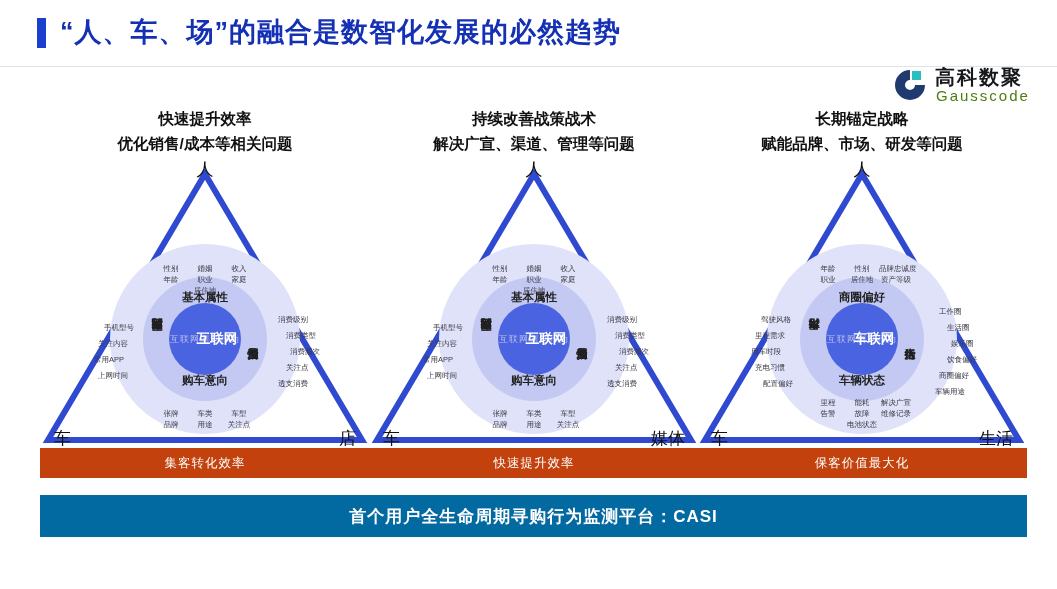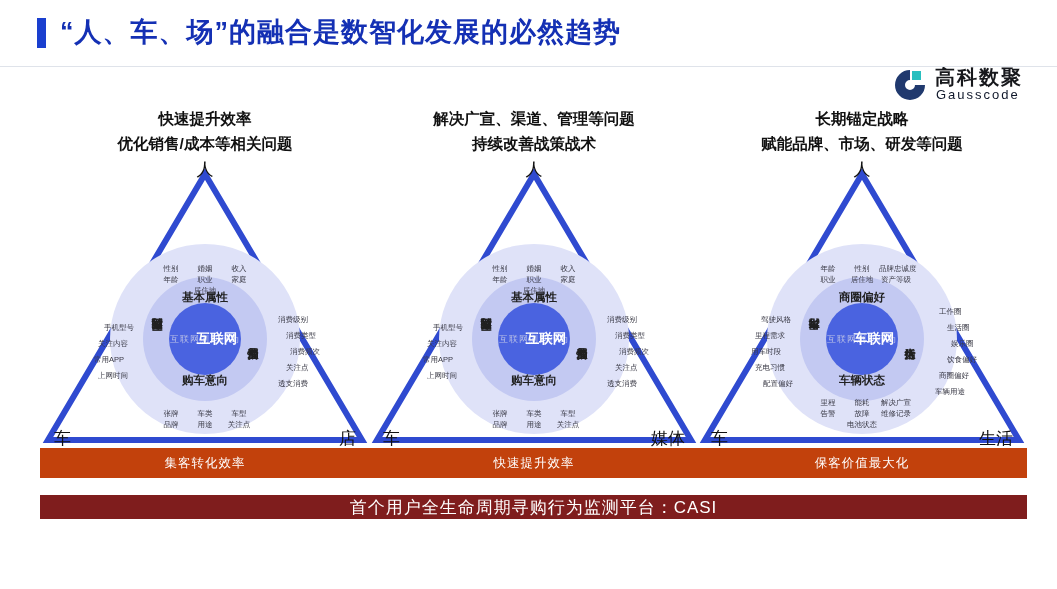--- a/index.html
+++ b/index.html
@@ -28,21 +28,21 @@
   
   .logo{
     position:absolute;right:14px;top:20px;width:150px;height:46px;margin-top:42px;
   }
   .logo-mark{position:absolute;left:0;top:6px;width:34px;height:34px;}
   .logo-cn{
     position:absolute;left:42px;top:2px;font-size:20px;font-weight:bold;
     color:#17181c;letter-spacing:2px;white-space:nowrap;
   }
   .logo-en{
-    position:absolute;left:43px;top:25px;font-size:13px;color:#0f172a;
+    position:absolute;left:43px;top:25px;font-size:15px;color:#4d7c0f;
     letter-spacing:2px;white-space:nowrap;
   }
   
   .col{position:absolute;top:94px;width:330px;height:400px;}
   .col1{left:40px;}
   .col2{left:369px;}
   .col3{left:697px;}
   .col-head{
     text-align:center;font-size:15.5px;font-weight:bold;color:#111;
     line-height:25px;
@@ -112,23 +112,23 @@
   
   .bar{
     position:absolute;top:448px;height:30px;background:#c2410c;
     color:#fff;font-size:12.5px;display:flex;align-items:center;
     justify-content:center;letter-spacing:1px;
   }
   .bar1{left:40px;width:330px;}
   .bar2{left:369px;width:330px;}
   .bar3{left:697px;width:330px;}
   .footer-bar{
-    position:absolute;left:40px;top:495px;width:987px;height:24px;
-    background:#7f1d1d;color:#fff;font-size:17px;display:flex;
-    align-items:center;justify-content:center;letter-spacing:1px;
+    position:absolute;left:40px;top:495px;width:987px;height:42px;
+    background:#0369a1;color:#fff;font-size:17px;display:flex;
+    align-items:center;justify-content:center;letter-spacing:1px;font-weight:bold;
   }
 </style>
 </head>
 <body>
 
 <div class="header">
   <div class="title-bar"></div>
   <div class="page-title">“人、车、场”的融合是数智化发展的必然趋势</div>
   <div class="logo">
     <svg class="logo-mark" viewBox="0 0 34 34">
@@ -184,22 +184,22 @@
         <div>消费频次</div>
         <div>关注点</div>
         <div>透支消费</div>
       </div>
     </div>
   </div>
 </div>
 
 <div class="col col2">
   <div class="col-head">
+    <div>持续改善战策战术</div>
     <div>解决广宣、渠道、管理等问题</div>
-    <div>持续改善战策战术</div>
   </div>
   <div class="tri-wrap">
     <svg class="tri-svg" width="330" height="288">
       <polygon points="165,14 322,280 8,280" fill="none" stroke="#2f4ad0" stroke-width="6"></polygon>
     </svg>
     <div class="apex-label">人</div>
     <div class="corner-l">车</div>
     <div class="corner-r">媒体</div>
     <div class="rings">
       <div class="ring ring-outer"></div>

